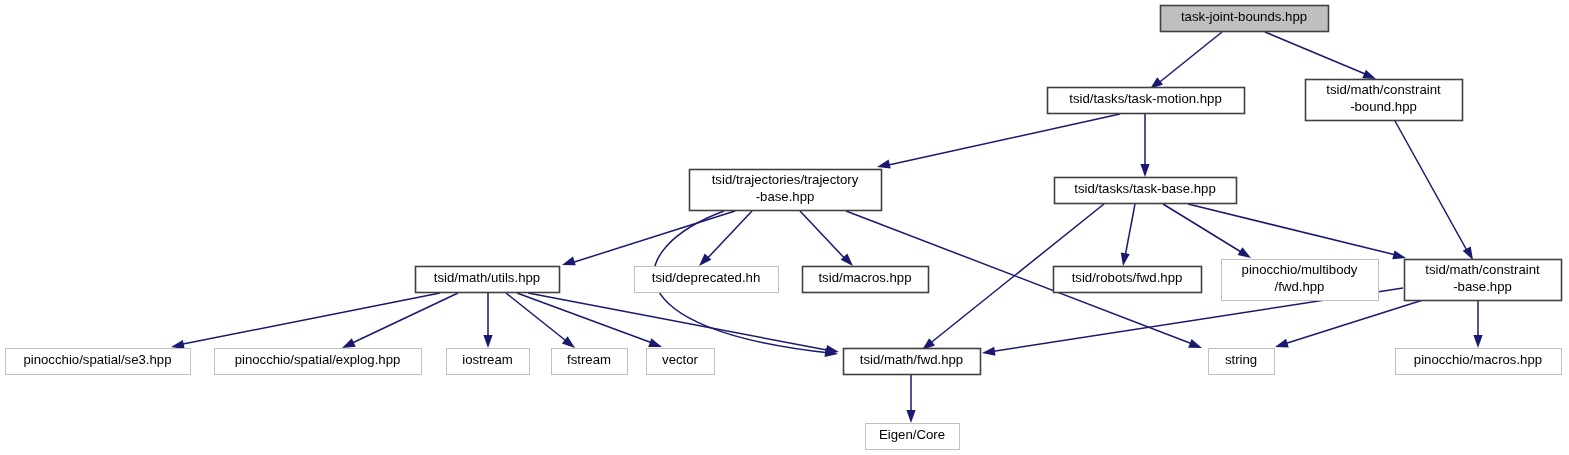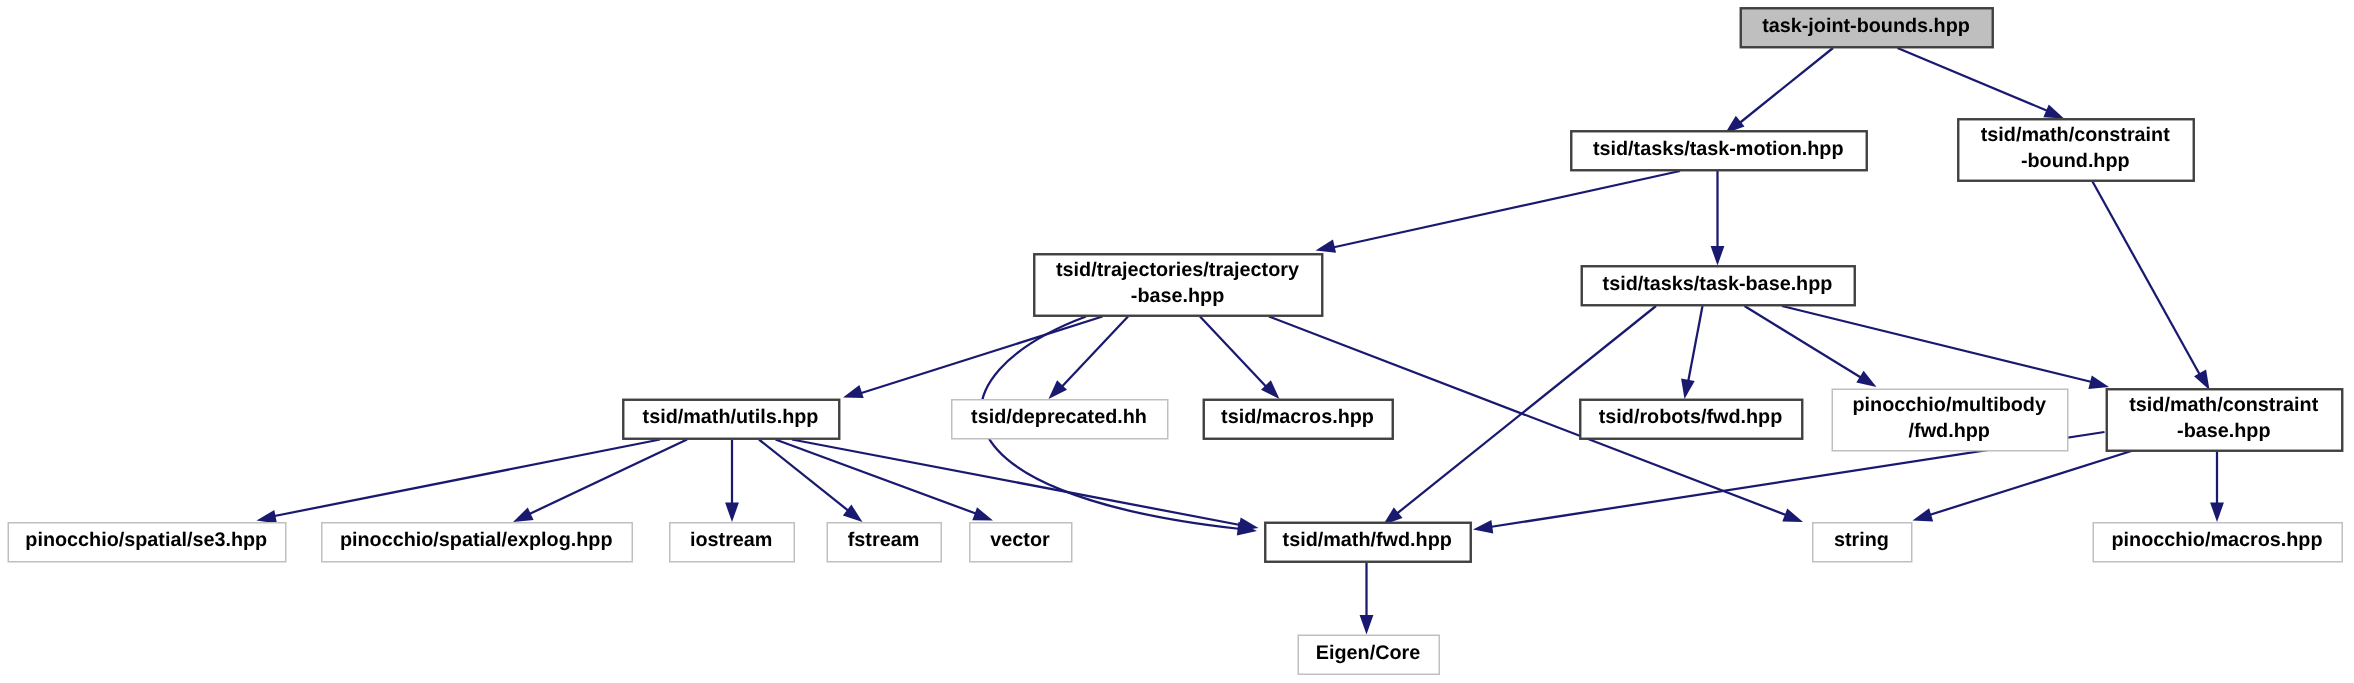--- a/index.html
+++ b/index.html
@@ -10,21 +10,20 @@
   }
   body {
     font-family: "Liberation Sans", sans-serif;
   }
   #graph-root {
     position: relative;
     width: 1569px;
     height: 455px;
     background: #ffffff;
     overflow: hidden;
-    font-weight: bold;
   }
   svg.graph-canvas {
     position: absolute;
     left: 0;
     top: 0;
     width: 1569px;
     height: 455px;
     display: block;
   }
   .node-box {

